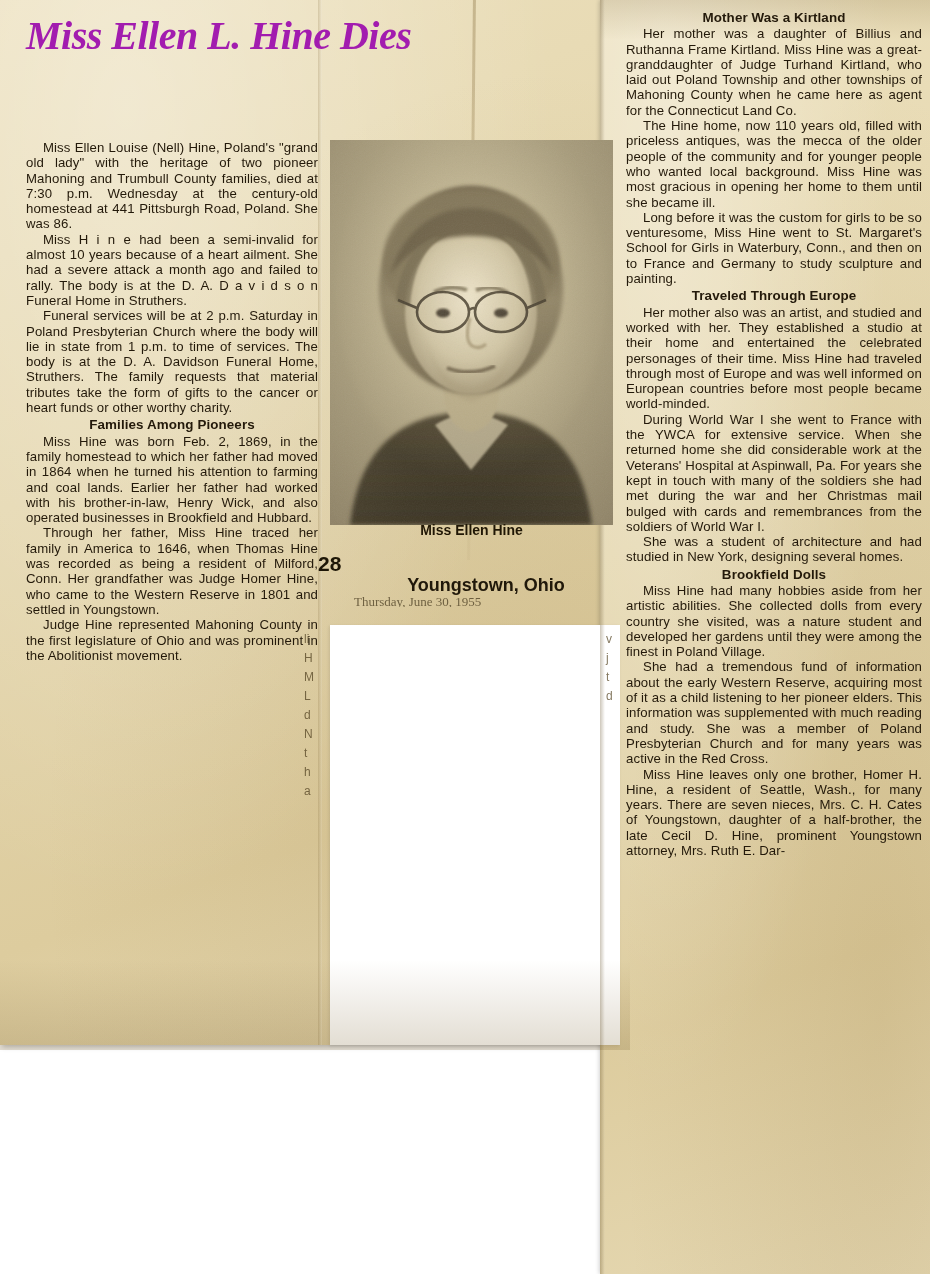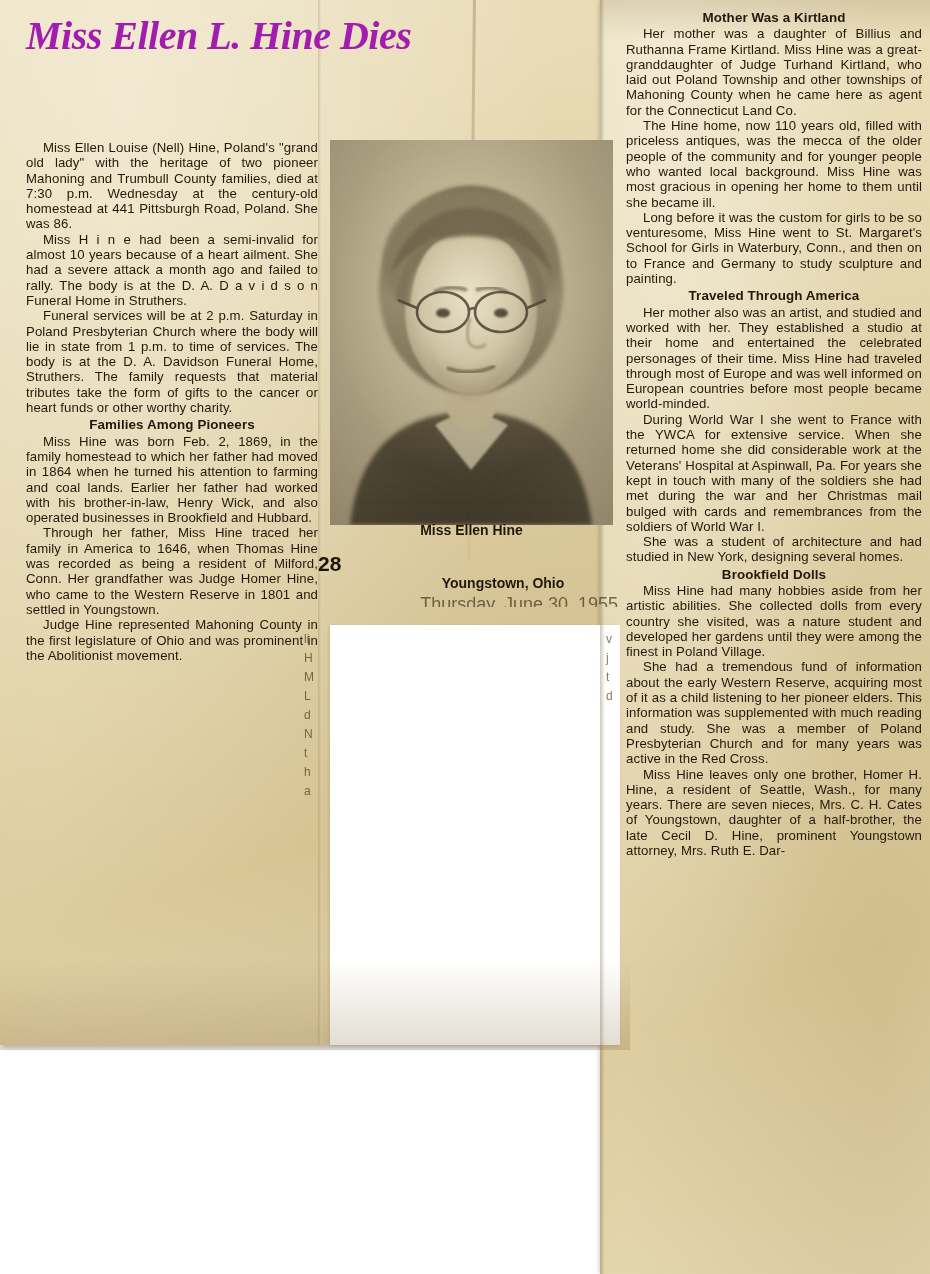--- a/index.html
+++ b/index.html
@@ -157,37 +157,37 @@
     width: 264px;
     text-align: center;
     font-family: "DejaVu Serif", serif;
     font-weight: bold;
     font-size: 22px;
     color: #1d1606;
     letter-spacing: 0.5px;
   }
   #paper-city {
     position: absolute;
-    left: 53px;
+    left: 36px;
     top: 27px;
     width: 264px;
     text-align: center;
     font-family: "Liberation Sans", sans-serif;
     font-weight: bold;
-    font-size: 14px;
+    font-size: 18px;
     color: #20180a;
   }
   #paper-date {
     position: absolute;
     left: 36px;
     top: 46px;
     width: 264px;
-    text-align: right;
-    font-family: Liberation Sans, sans-serif;
-    font-size: 18px;
+    text-align: left;
+    font-family: Liberation Serif, serif;
+    font-size: 13px;
     color: #4a3d22;
     opacity: 0.75;
     overflow: hidden;
     height: 13px;
   }
 
   
   #ghost-strip {
     position: absolute;
     left: 304px;
@@ -374,21 +374,21 @@
     <p>Miss Hine was born Feb. 2, 1869, in the family homestead to which her father had moved in 1864 when he turned his attention to farming and coal lands. Earlier her father had worked with his brother-in-law, Henry Wick, and also operated businesses in Brookfield and Hubbard.</p>
     <p>Through her father, Miss Hine traced her family in America to 1646, when Thomas Hine was recorded as being a resident of Milford, Conn. Her grandfather was Judge Homer Hine, who came to the Western Reserve in 1801 and settled in Youngstown.</p>
     <p>Judge Hine represented Mahoning County in the first legislature of Ohio and was prominent in the Abolitionist movement.</p>
   </div>
 <div class="col" id="col2"></div>
 <div class="col" id="col3">
     <div class="subhead">Mother Was a Kirtland</div>
     <p>Her mother was a daughter of Billius and Ruthanna Frame Kirtland. Miss Hine was a great-granddaughter of Judge Turhand Kirtland, who laid out Poland Township and other townships of Mahoning County when he came here as agent for the Connecticut Land Co.</p>
     <p>The Hine home, now 110 years old, filled with priceless antiques, was the mecca of the older people of the community and for younger people who wanted local background. Miss Hine was most gracious in opening her home to them until she became ill.</p>
     <p>Long before it was the custom for girls to be so venturesome, Miss Hine went to St. Margaret's School for Girls in Waterbury, Conn., and then on to France and Germany to study sculpture and painting.</p>
-    <div class="subhead">Traveled Through America</div>
+    <div class="subhead">Traveled Through Europe</div>
     <p>Her mother also was an artist, and studied and worked with her. They established a studio at their home and entertained the celebrated personages of their time. Miss Hine had traveled through most of Europe and was well informed on European countries before most people became world-minded.</p>
     <p>During World War I she went to France with the YWCA for extensive service. When she returned home she did considerable work at the Veterans' Hospital at Aspinwall, Pa. For years she kept in touch with many of the soldiers she had met during the war and her Christmas mail bulged with cards and remembrances from the soldiers of World War I.</p>
     <p>She was a student of architecture and had studied in New York, designing several homes.</p>
     <div class="subhead">Brookfield Dolls</div>
     <p>Miss Hine had many hobbies aside from her artistic abilities. She collected dolls from every country she visited, was a nature student and developed her gardens until they were among the finest in Poland Village.</p>
     <p>She had a tremendous fund of information about the early Western Reserve, acquiring most of it as a child listening to her pioneer elders. This information was supplemented with much reading and study. She was a member of Poland Presbyterian Church and for many years was active in the Red Cross.</p>
     <p>Miss Hine leaves only one brother, Homer H. Hine, a resident of Seattle, Wash., for many years. There are seven nieces, Mrs. C. H. Cates of Youngstown, daughter of a half-brother, the late Cecil D. Hine, prominent Youngstown attorney, Mrs. Ruth E. Dar-</p>
   </div>
 
 </body></html>

